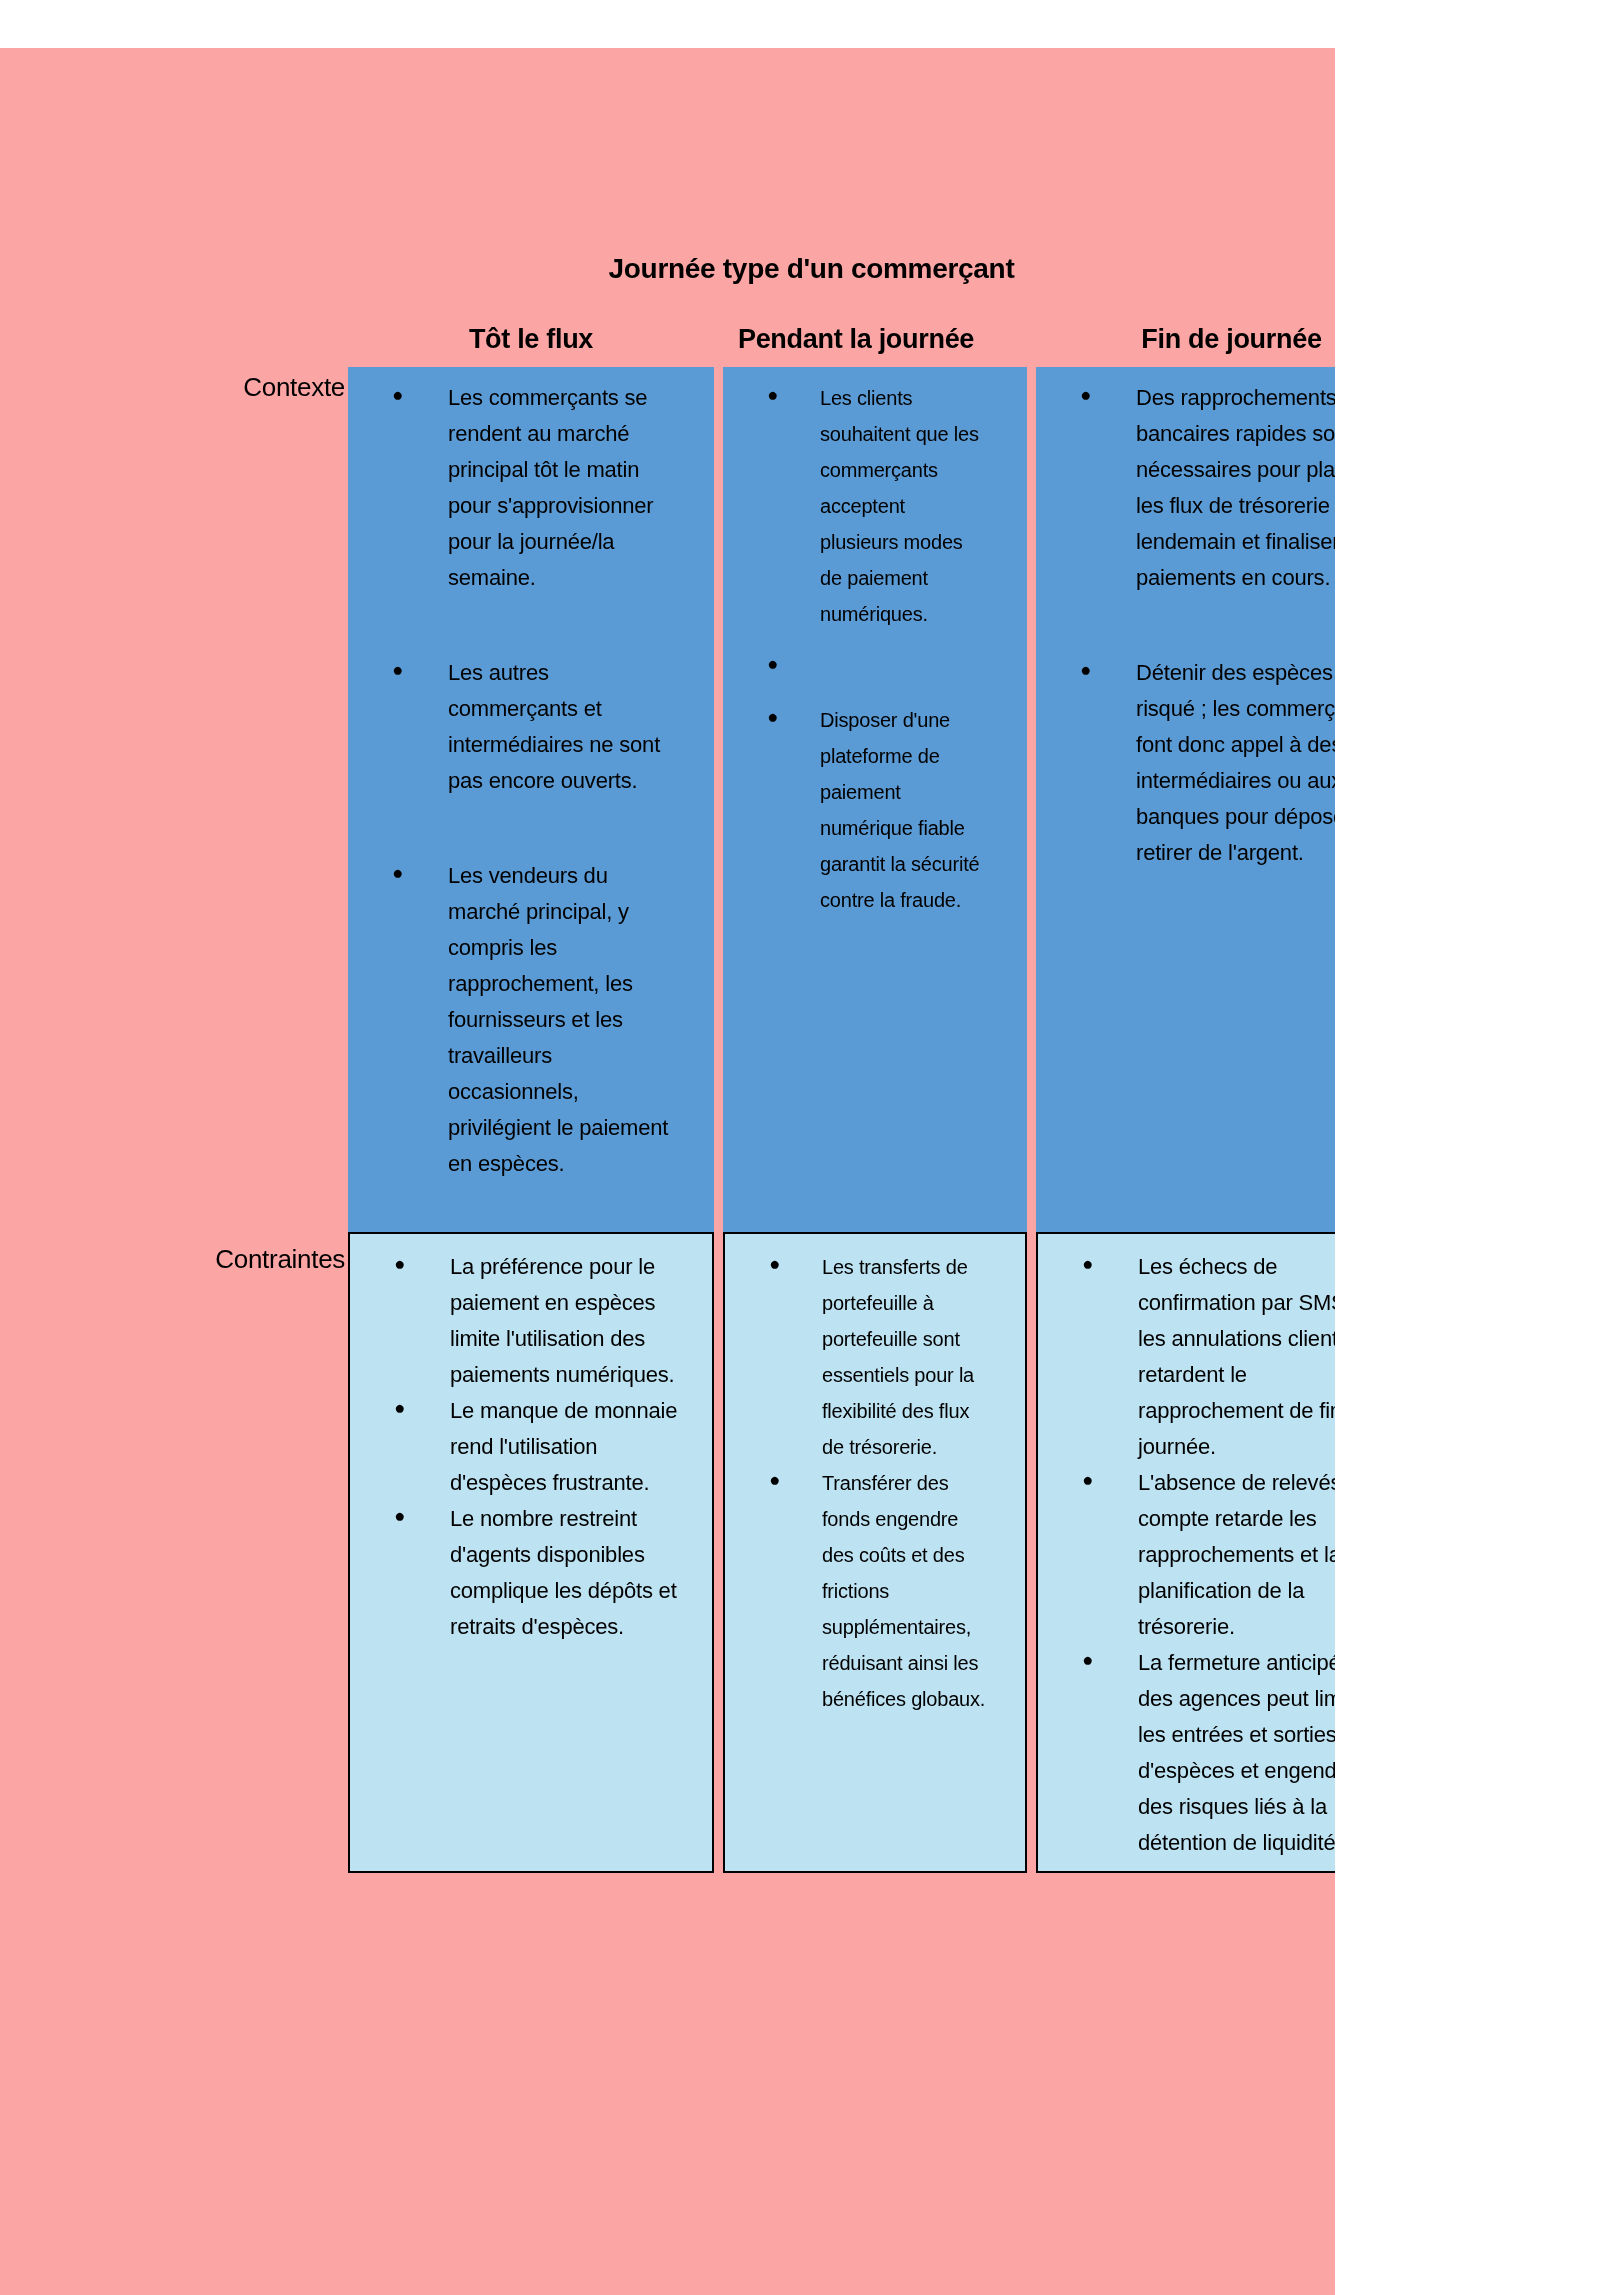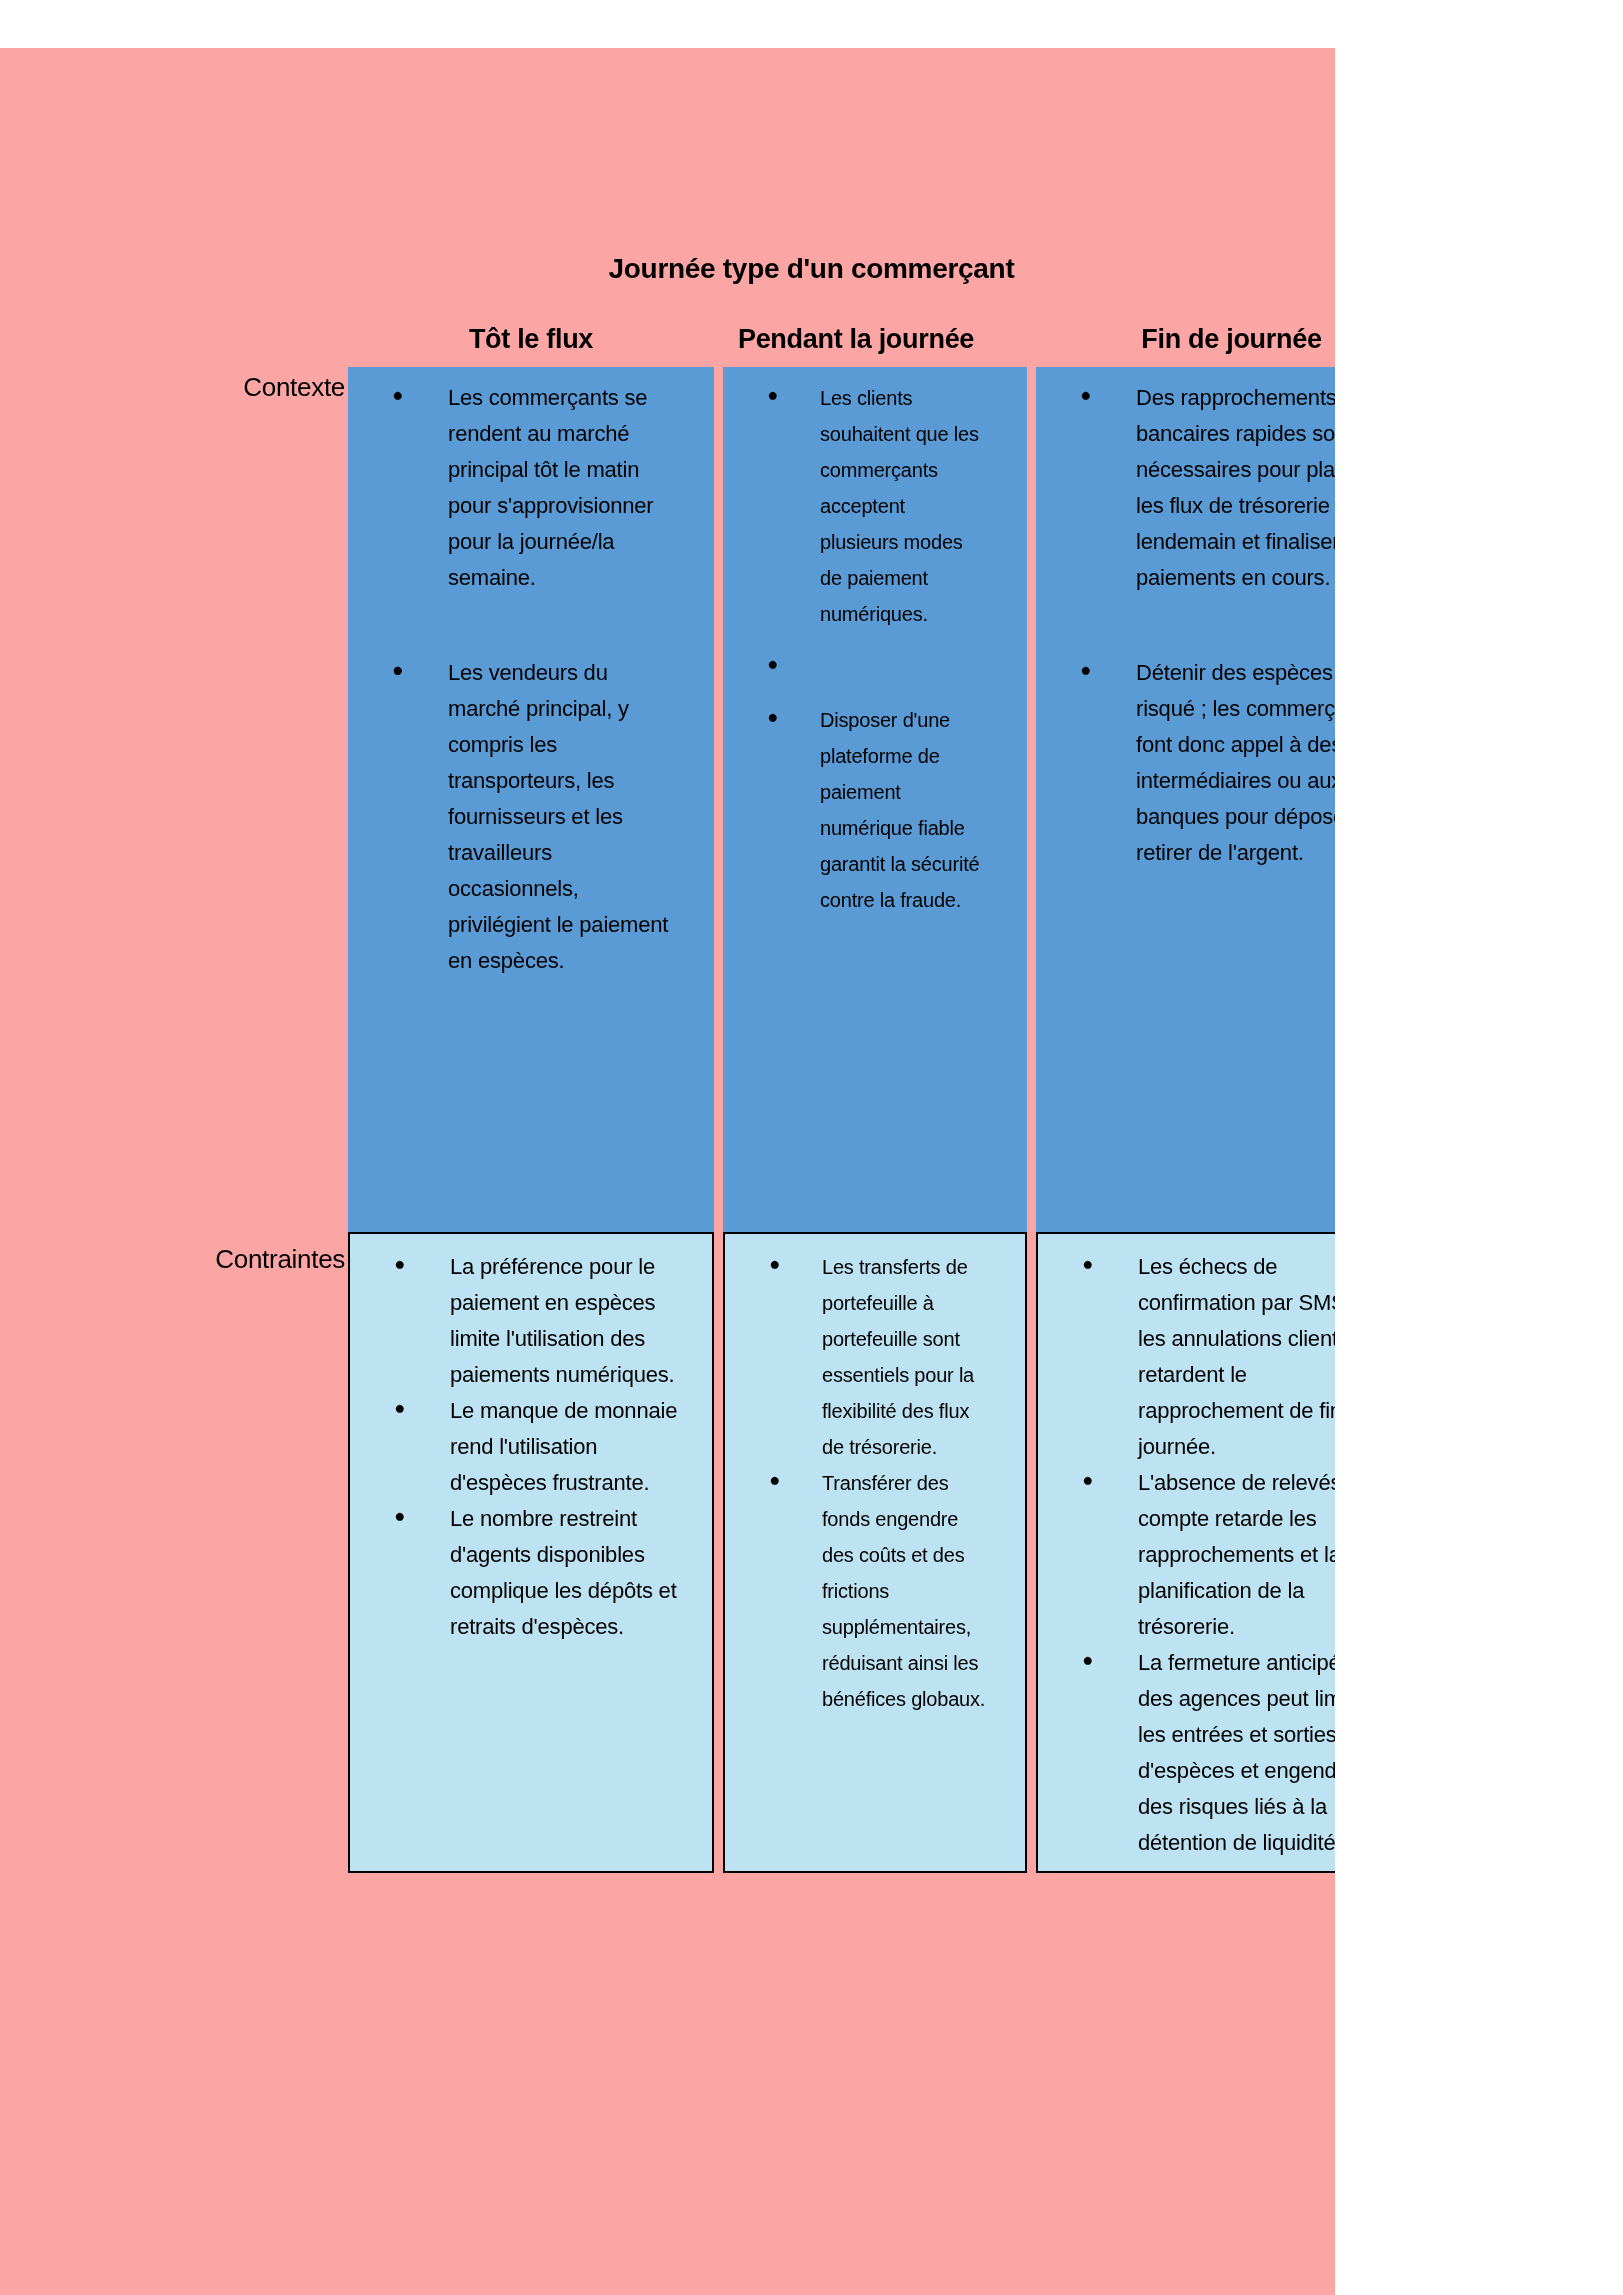--- a/index.html
+++ b/index.html
@@ -63,25 +63,28 @@
   <div class="row-label" style="top:324px;text-align:right;">Contexte</div>
   <div class="row-label" style="top:1196px;">Contraintes</div>
 
   <div class="cell dark col-a ctx-gap" style="left:348px; top:319px; width:366px; height:865px;">
     <div class="para"><span class="dot">●</span><span class="txt">Les commerçants se
 rendent au marché
 principal tôt le matin
 pour s'approvisionner
 pour la journée/la
 semaine.</span></div>
-    <div class="para"><span class="dot">●</span></div>
+    <div class="para"><span class="dot">●</span><span class="txt">Les autres
+commerçants et
+intermédiaires ne sont
+pas encore ouverts.</span></div>
     <div class="para"><span class="dot">●</span><span class="txt">Les vendeurs du
 marché principal, y
 compris les
-transporteurs, les
+rapprochement, les
 fournisseurs et les
 travailleurs
 occasionnels,
 privilégient le paiement
 en espèces.</span></div>
   </div>
 
   <div class="cell dark col-b narrow ctx-gap-sm" style="left:723px; top:319px; width:304px; height:865px;">
     <div class="para"><span class="dot">●</span><span class="txt">Les clients
 souhaitent que les

